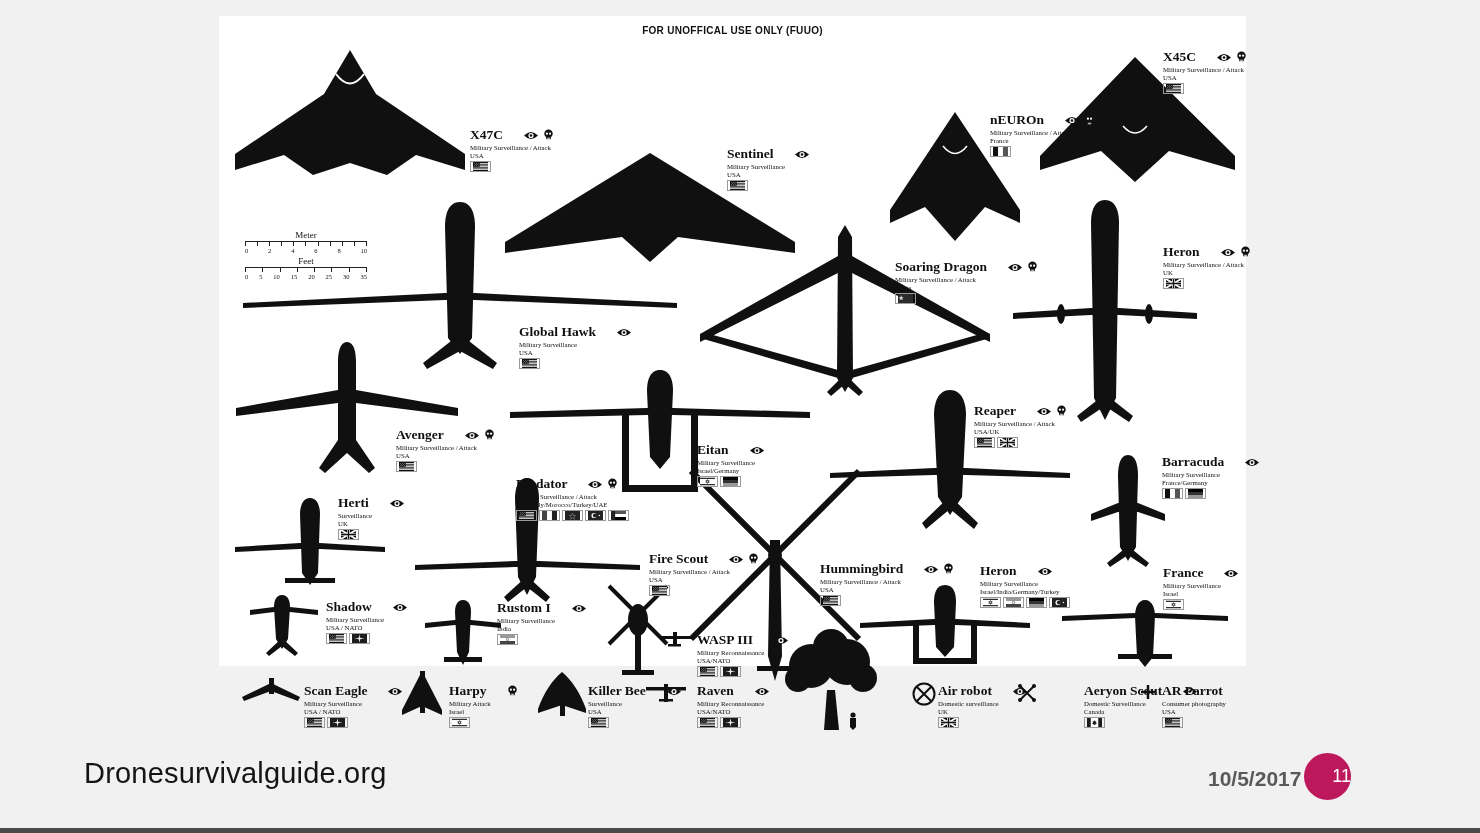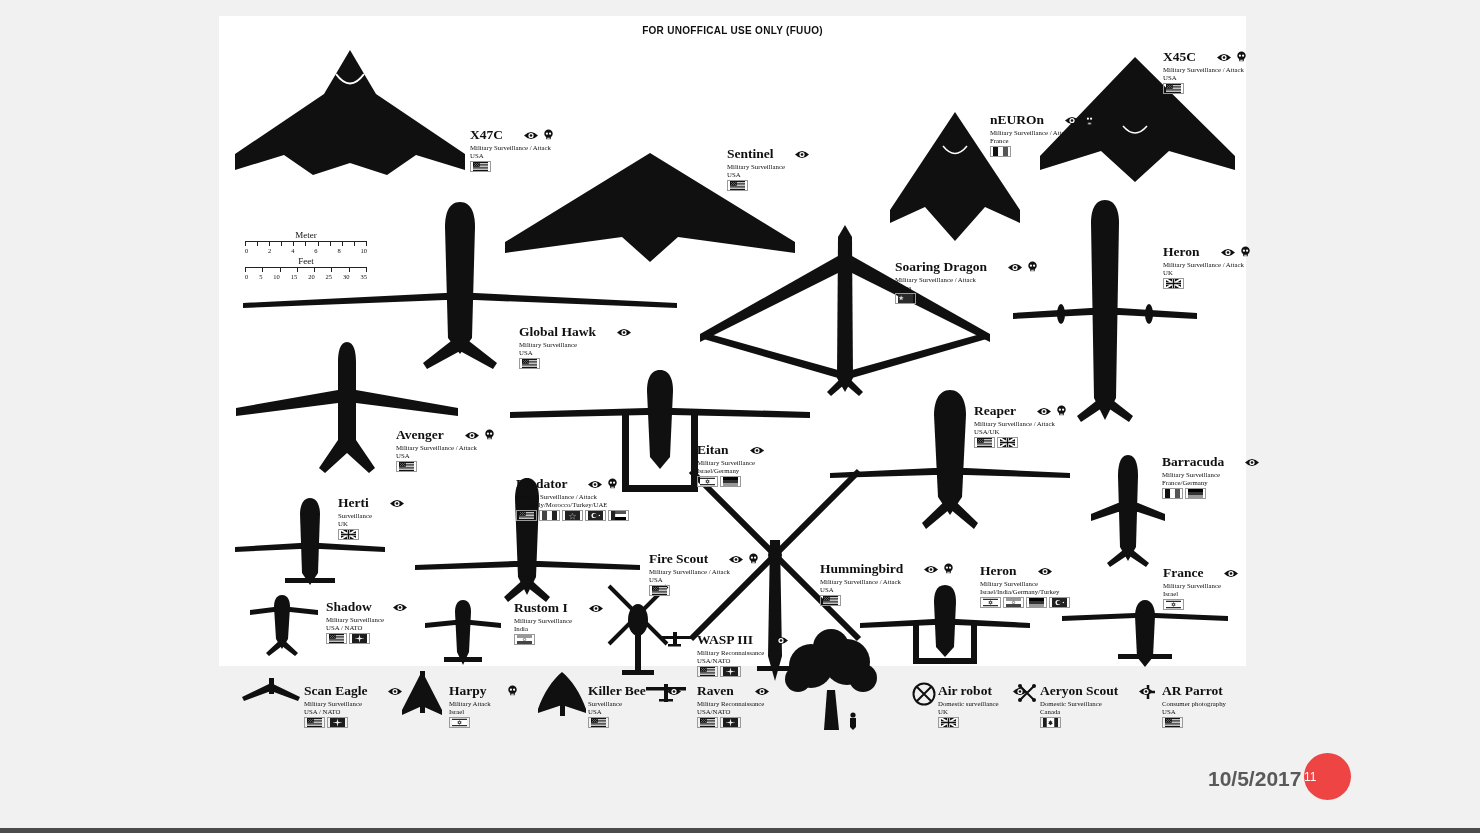--- a/index.html
+++ b/index.html
@@ -28,22 +28,22 @@
   .d-country{font-size:6.8px;margin-top:1px;}
   .d-flags{display:flex;gap:2px;margin-top:2px;}
   .flag{width:21px;height:11px;border:0.5px solid #9a9a9a;box-sizing:border-box;}
   .flag svg{display:block;width:100%;height:100%;}
   
   .footer-url{position:absolute;left:84px;top:757px;font-family:"Liberation Sans",sans-serif;
       font-size:29px;color:#141414;letter-spacing:.2px;}
   .footer-date{position:absolute;left:1208px;top:767px;font-family:"Liberation Sans",sans-serif;
       font-weight:700;font-size:21px;color:#595959;}
   .slide-number-badge{position:absolute;left:1304px;top:753px;width:47px;height:47px;border-radius:50%;
-      background:#ef4444;color:#fff;display:flex;align-items:center;justify-content:flex-start;
-      font-family:"Liberation Sans",sans-serif;font-size:12px;}
+      background:#be185d;color:#fff;display:flex;align-items:center;justify-content:flex-end;
+      font-family:"Liberation Sans",sans-serif;font-size:18px;}
   .bottom-strip{position:absolute;left:0;bottom:0;width:1480px;height:5px;background:#4b4b4b;}
 </style>
 </head>
 <body>
 
 <div class="slide">
   <div class="poster">
 
     <div class="classification">FOR UNOFFICAL USE ONLY (FUUO)</div>
 
@@ -1083,21 +1083,21 @@
             <span class="flag">
               <svg viewBox="0 0 20 12">
                 <rect width="20" height="12" fill="#1d1d1d"></rect>
                 <path d="M10,1.5 L11,5 L14.5,6 L11,7 L10,10.5 L9,7 L5.5,6 L9,5 Z" fill="#eee"></path>
                 <path d="M4,6 H16 M10,1 V11" stroke="#eee" stroke-width=".5"></path>
               </svg>
             </span>
           </div>
   </div>
 
-  <div class="drone-label" style="left: 295px; top: 585px;">
+  <div class="drone-label" style="left: 278px; top: 585px;">
     <div class="d-head">
       <span class="d-name">Rustom I</span>
       <span class="d-icons">
               <span class="icon">
                 <svg width="16" height="9" viewBox="0 0 16 9">
                   <path d="M1,4.5 Q8,-2.5 15,4.5 Q8,11.5 1,4.5 Z" fill="#101010"></path>
                   <circle cx="8" cy="4.5" r="2.6" fill="#fff"></circle>
                   <circle cx="8" cy="4.5" r="1.3" fill="#101010"></circle>
                 </svg>
               </span>
@@ -1357,21 +1357,21 @@
               <svg viewBox="0 0 20 12">
                 <rect width="20" height="12" fill="#111"></rect>
                 <path d="M0,0 L20,12 M20,0 L0,12" stroke="#fff" stroke-width="2.4"></path>
                 <path d="M10,0 V12 M0,6 H20" stroke="#fff" stroke-width="3.6"></path>
                 <path d="M10,0 V12 M0,6 H20" stroke="#111" stroke-width="1.8"></path>
               </svg>
             </span>
           </div>
   </div>
 
-  <div class="drone-label" style="left: 821px; top: 668px;">
+  <div class="drone-label" style="left: 865px; top: 668px;">
     <div class="d-head">
       <span class="d-name">Aeryon Scout</span>
       <span class="d-icons">
               <span class="icon">
                 <svg width="16" height="9" viewBox="0 0 16 9">
                   <path d="M1,4.5 Q8,-2.5 15,4.5 Q8,11.5 1,4.5 Z" fill="#101010"></path>
                   <circle cx="8" cy="4.5" r="2.6" fill="#fff"></circle>
                   <circle cx="8" cy="4.5" r="1.3" fill="#101010"></circle>
                 </svg>
               </span>
@@ -1420,18 +1420,19 @@
                   <circle cx="4.5" cy="4.8" r=".5"></circle>
                   <circle cx="7" cy="4.8" r=".5"></circle>
                 </g>
               </svg>
             </span>
           </div>
   </div>
 </div>
   </div>
 
+  <div class="footer-url">Dronesurvivalguide.org</div>
   <div class="footer-date">10/5/2017</div>
   <div class="slide-number-badge">
     <span>11</span>
   </div>
   <div class="bottom-strip"></div>
 </div>
 
 </body></html>

